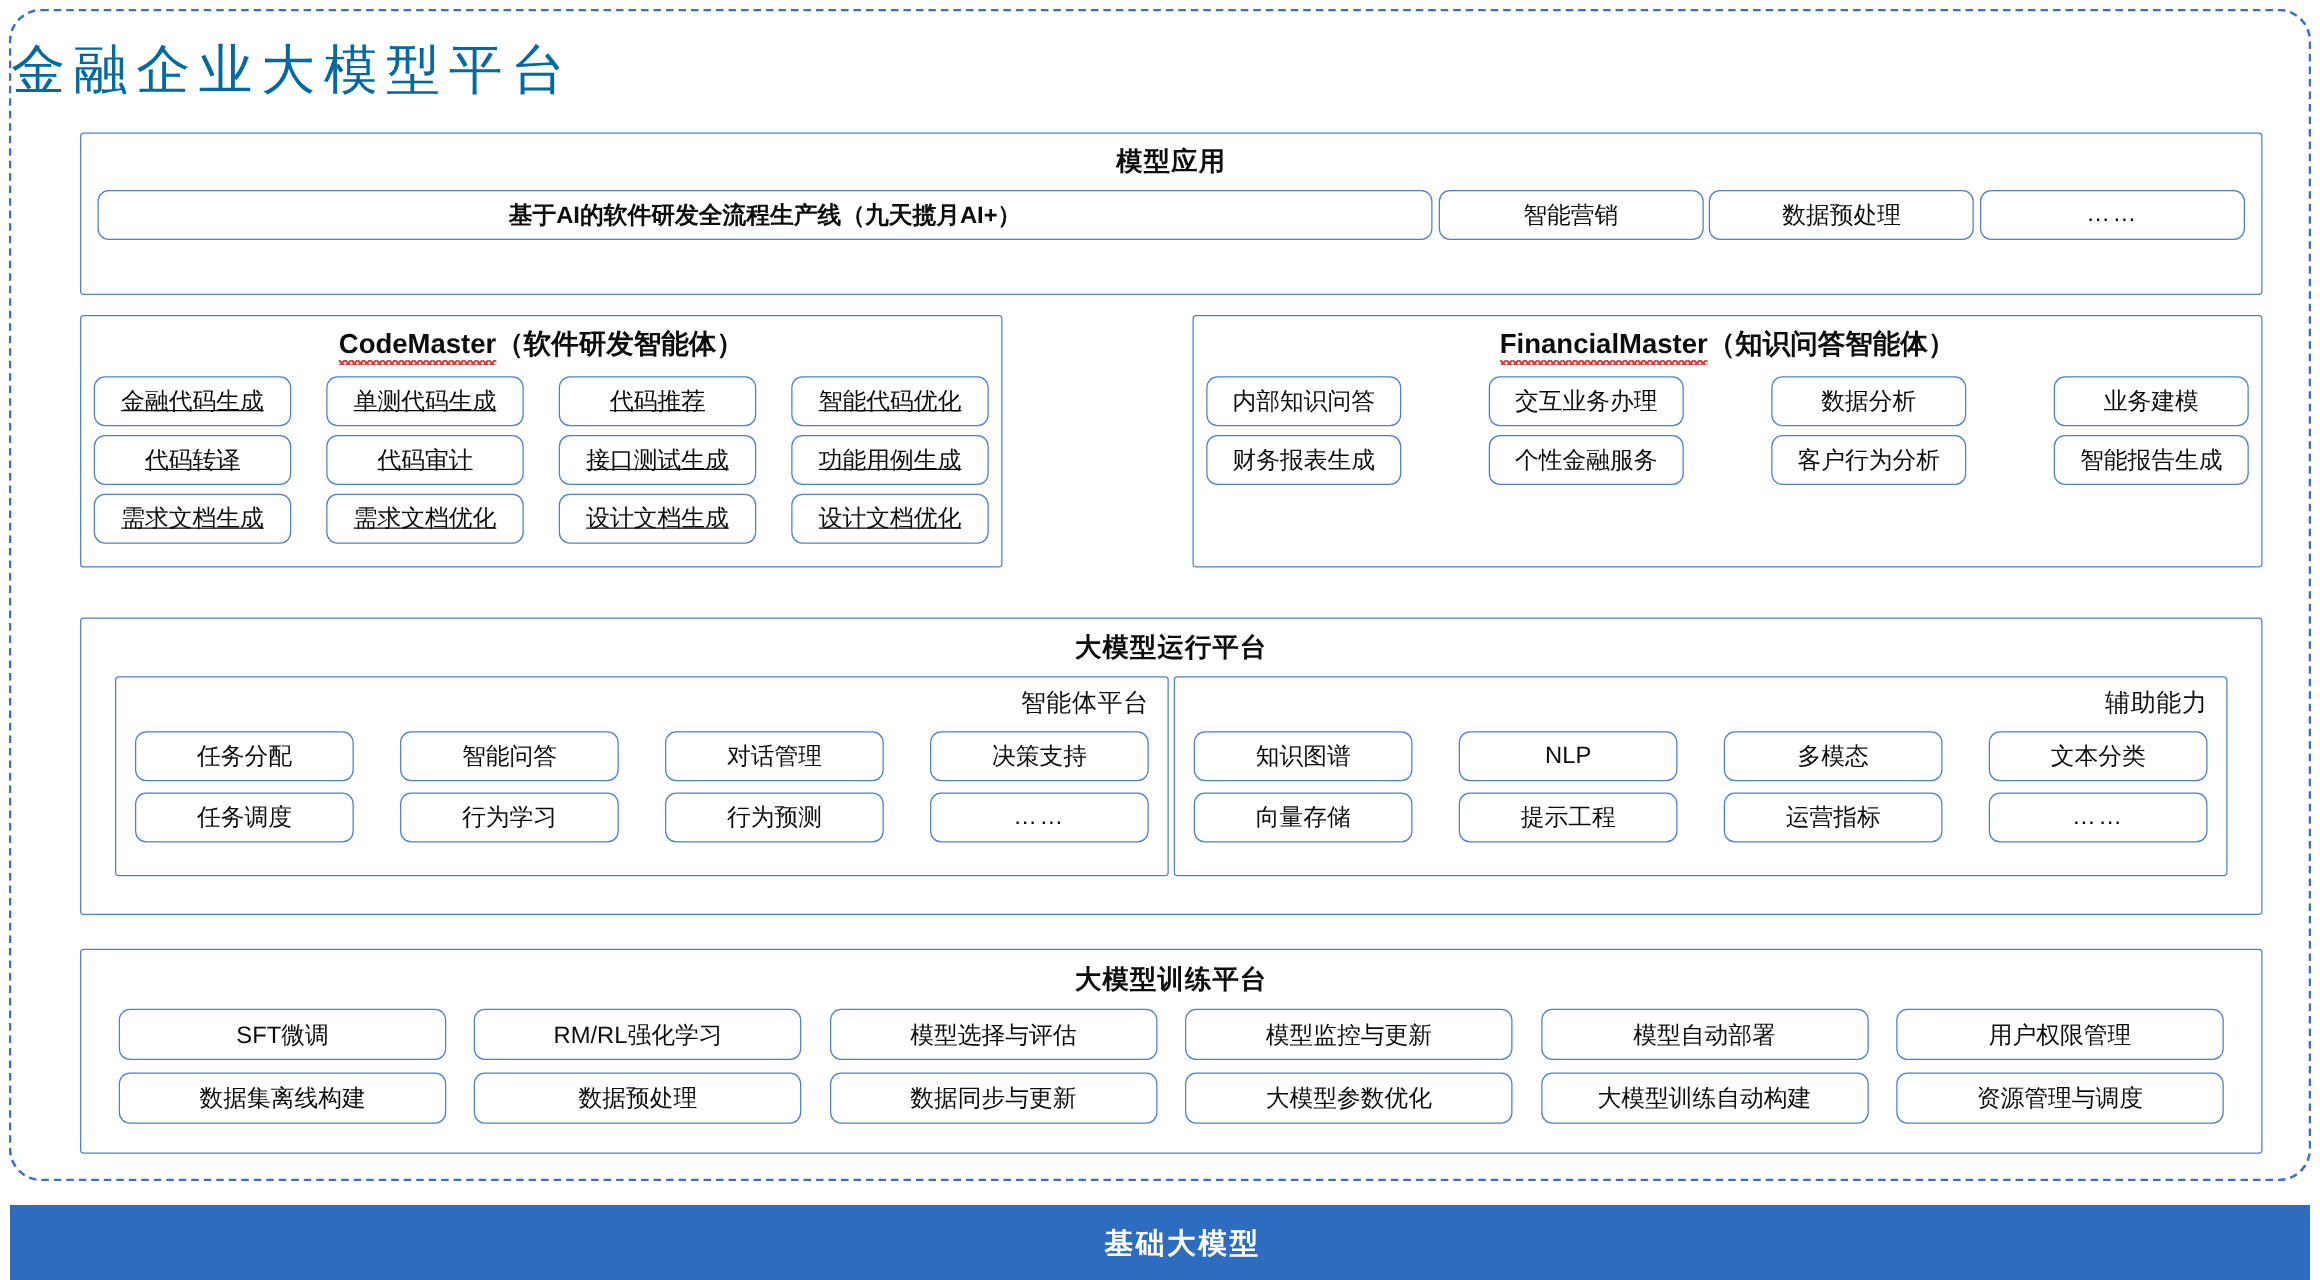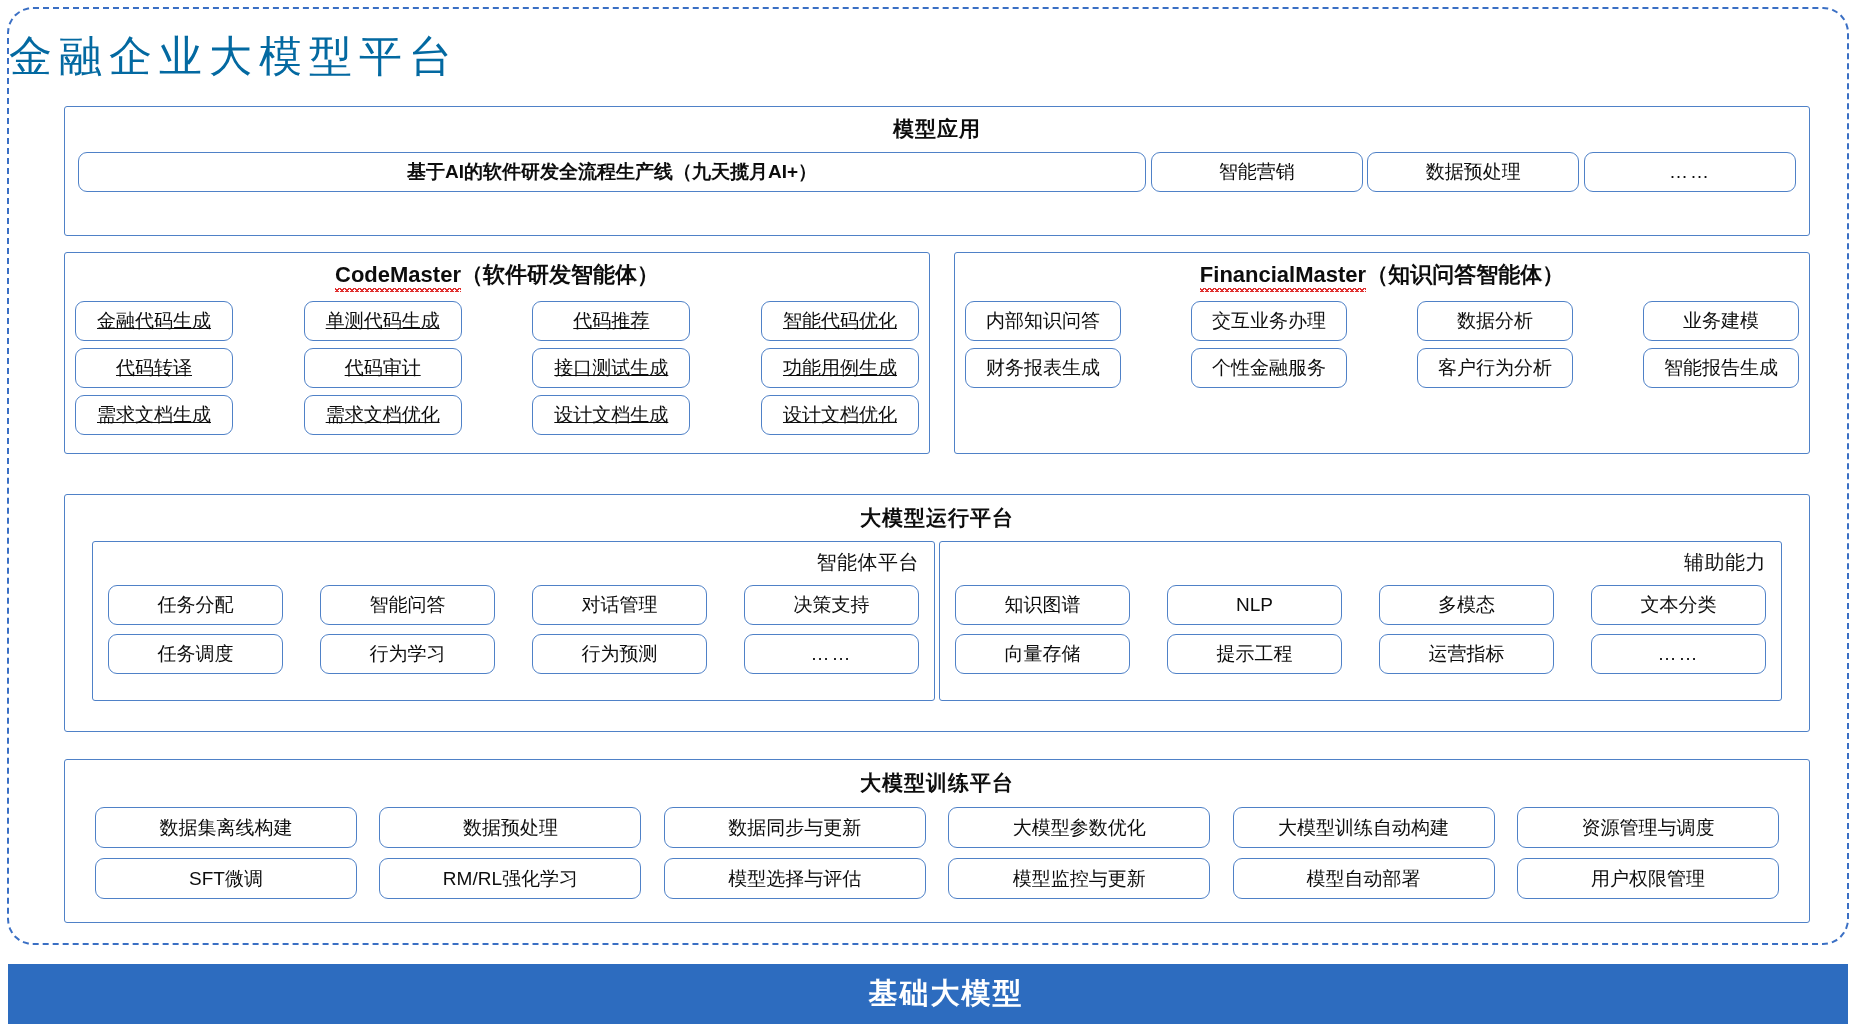--- a/index.html
+++ b/index.html
@@ -106,21 +106,21 @@
     justify-content: space-between;
   }
   #apps-row .pill:nth-child(1) { width: 1068px; }
   #apps-row .pill:nth-child(2) { width: 212px; }
   #apps-row .pill:nth-child(3) { width: 212px; }
   #apps-row .pill:nth-child(4) { width: 212px; }
 
   
   #codemaster-panel {
     left: 55px; top: 243px;
-    width: 866px; height: 202px;
+    width: 738px; height: 202px;
   }
   #financialmaster-panel {
     left: 945px; top: 243px;
     width: 856px; height: 202px;
   }
   .agent-head {
     text-align: center;
     font-size: 22px;
     font-weight: 700;
     color: #0d0d0d;
@@ -185,21 +185,21 @@
     position: absolute;
     left: 8px; top: 964px;
     width: 1840px; height: 60px;
     background: #2d6cbf;
     display: flex;
     align-items: center;
     justify-content: center;
   }
   #foundation-bar .bar-label {
     color: #ffffff;
-    font-size: 29px;
+    font-size: 23px;
     font-weight: 700;
     letter-spacing: 2px;
     margin-left: 36px;
   }
 </style>
 </head>
 <body>
 
 <div class="page">
 
@@ -299,35 +299,35 @@
           </div>
         </div>
 
       </div>
     </div>
 
     <div class="panel" id="training-panel">
       <div class="panel-title">大模型训练平台</div>
       <div id="training-grid">
         <div class="grid-row">
+          <div class="pill">SFT微调</div>
+          <div class="pill">RM/RL强化学习</div>
+          <div class="pill">模型选择与评估</div>
+          <div class="pill">模型监控与更新</div>
+          <div class="pill">模型自动部署</div>
+          <div class="pill">用户权限管理</div>
+        </div>
+        <div class="grid-row">
           <div class="pill">数据集离线构建</div>
           <div class="pill">数据预处理</div>
           <div class="pill">数据同步与更新</div>
           <div class="pill">大模型参数优化</div>
           <div class="pill">大模型训练自动构建</div>
           <div class="pill">资源管理与调度</div>
         </div>
-        <div class="grid-row">
-          <div class="pill">SFT微调</div>
-          <div class="pill">RM/RL强化学习</div>
-          <div class="pill">模型选择与评估</div>
-          <div class="pill">模型监控与更新</div>
-          <div class="pill">模型自动部署</div>
-          <div class="pill">用户权限管理</div>
-        </div>
       </div>
     </div>
 
   </div>
 
   <div id="foundation-bar">
     <span class="bar-label">基础大模型</span>
   </div>
 
 </div>

